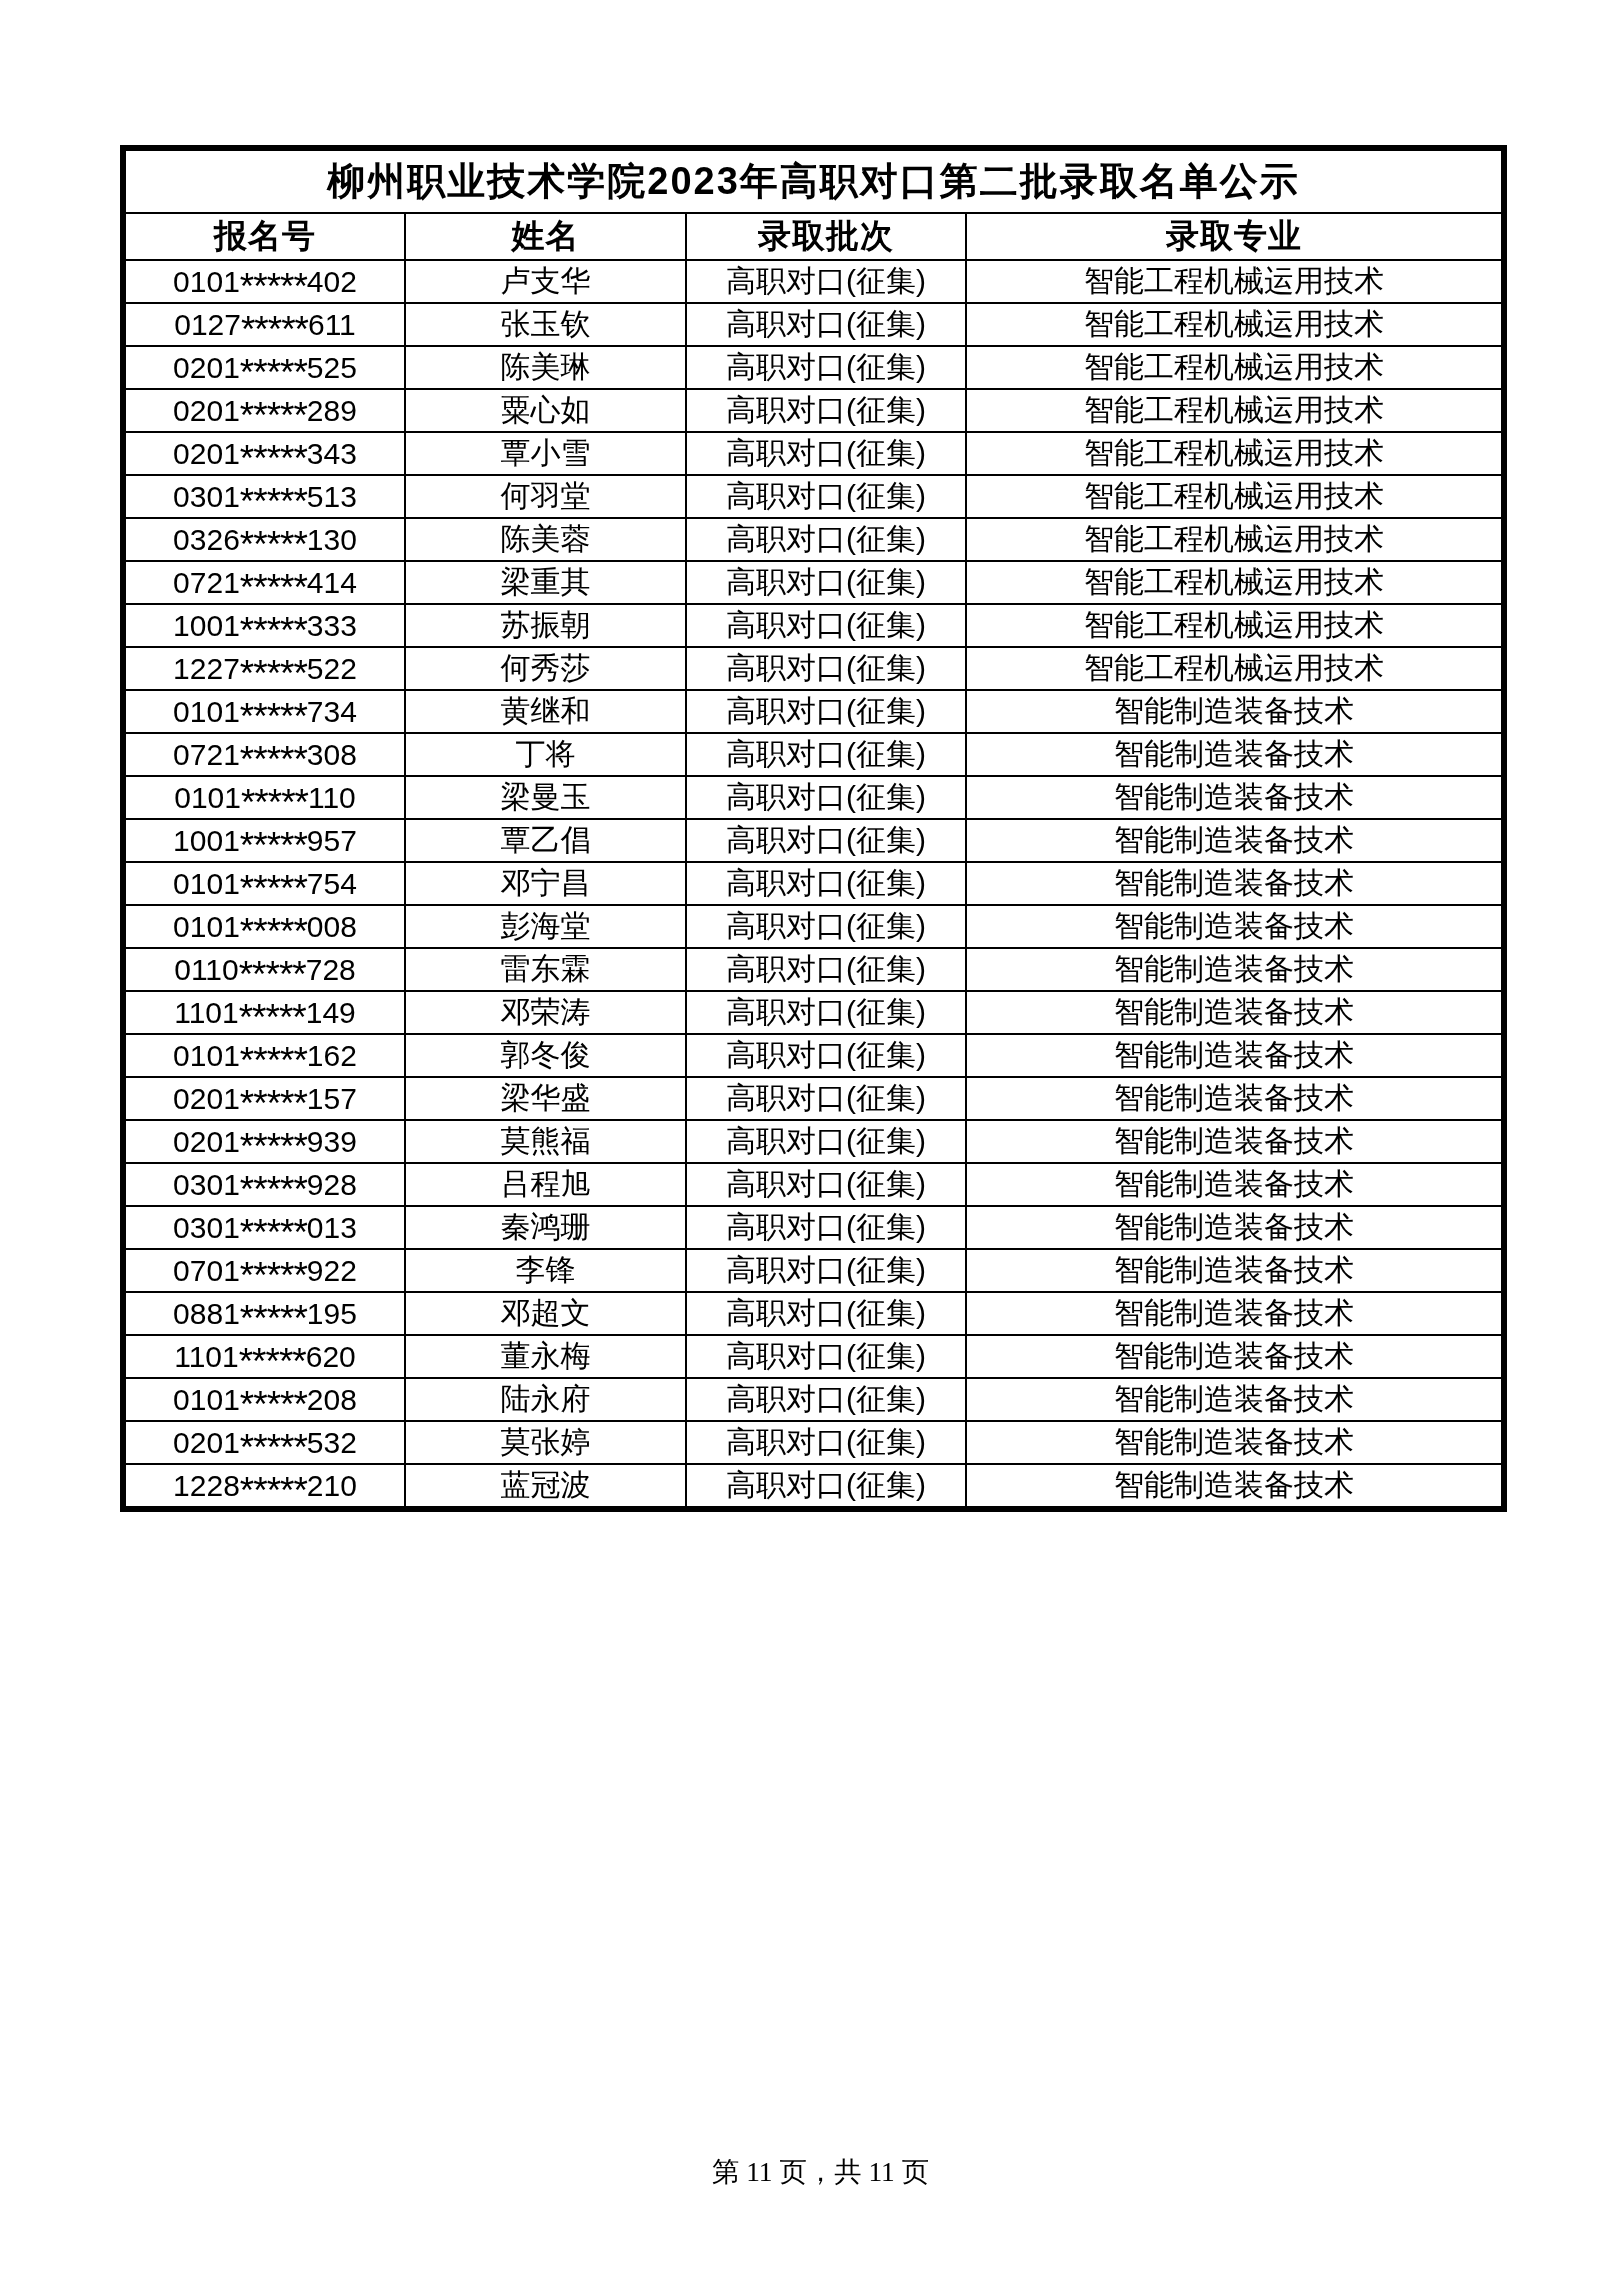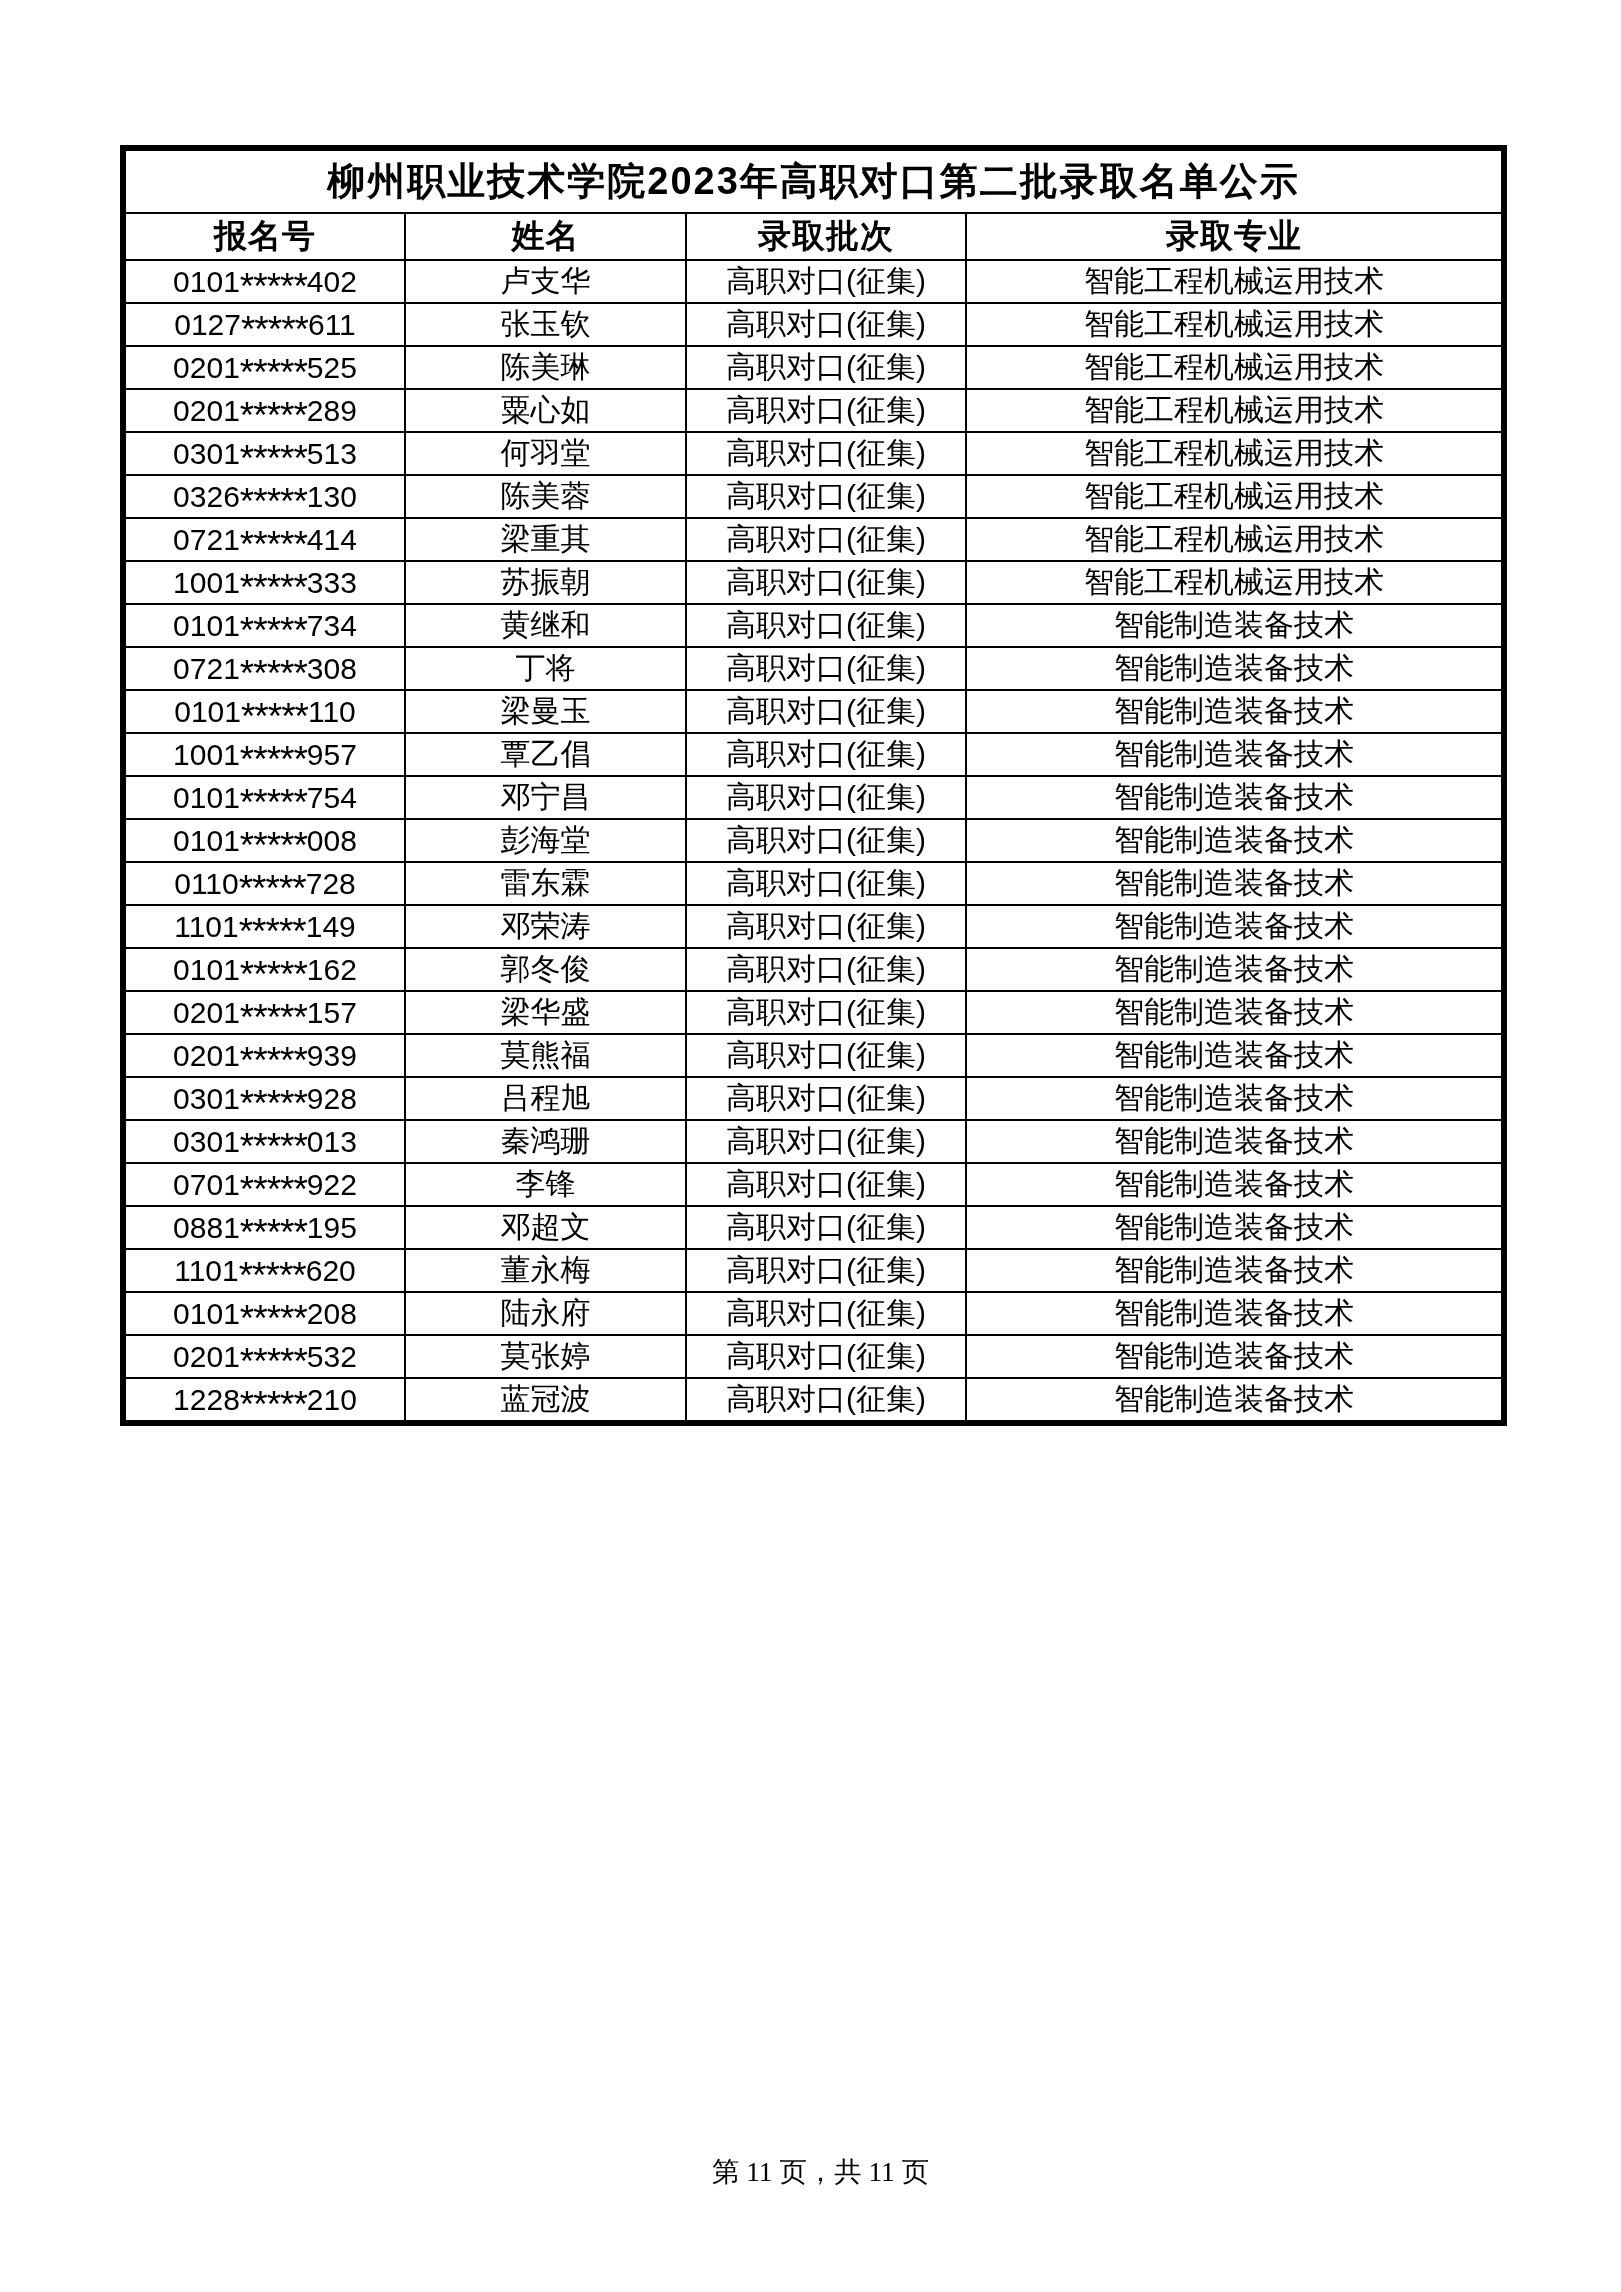--- a/index.html
+++ b/index.html
@@ -106,20 +106,26 @@
           <td>高职对口(征集)</td>
           <td>智能工程机械运用技术</td>
         </tr>
         <tr>
           <td>0201<span class="stars">*****</span>289</td>
           <td>粟心如</td>
           <td>高职对口(征集)</td>
           <td>智能工程机械运用技术</td>
         </tr>
         <tr>
+          <td>0201<span class="stars">*****</span>343</td>
+          <td>覃小雪</td>
+          <td>高职对口(征集)</td>
+          <td>智能工程机械运用技术</td>
+        </tr>
+        <tr>
           <td>0301<span class="stars">*****</span>513</td>
           <td>何羽堂</td>
           <td>高职对口(征集)</td>
           <td>智能工程机械运用技术</td>
         </tr>
         <tr>
           <td>0326<span class="stars">*****</span>130</td>
           <td>陈美蓉</td>
           <td>高职对口(征集)</td>
           <td>智能工程机械运用技术</td>
@@ -130,20 +136,26 @@
           <td>高职对口(征集)</td>
           <td>智能工程机械运用技术</td>
         </tr>
         <tr>
           <td>1001<span class="stars">*****</span>333</td>
           <td>苏振朝</td>
           <td>高职对口(征集)</td>
           <td>智能工程机械运用技术</td>
         </tr>
         <tr>
+          <td>1227<span class="stars">*****</span>522</td>
+          <td>何秀莎</td>
+          <td>高职对口(征集)</td>
+          <td>智能工程机械运用技术</td>
+        </tr>
+        <tr>
           <td>0101<span class="stars">*****</span>734</td>
           <td>黄继和</td>
           <td>高职对口(征集)</td>
           <td>智能制造装备技术</td>
         </tr>
         <tr>
           <td>0721<span class="stars">*****</span>308</td>
           <td>丁将</td>
           <td>高职对口(征集)</td>
           <td>智能制造装备技术</td>

